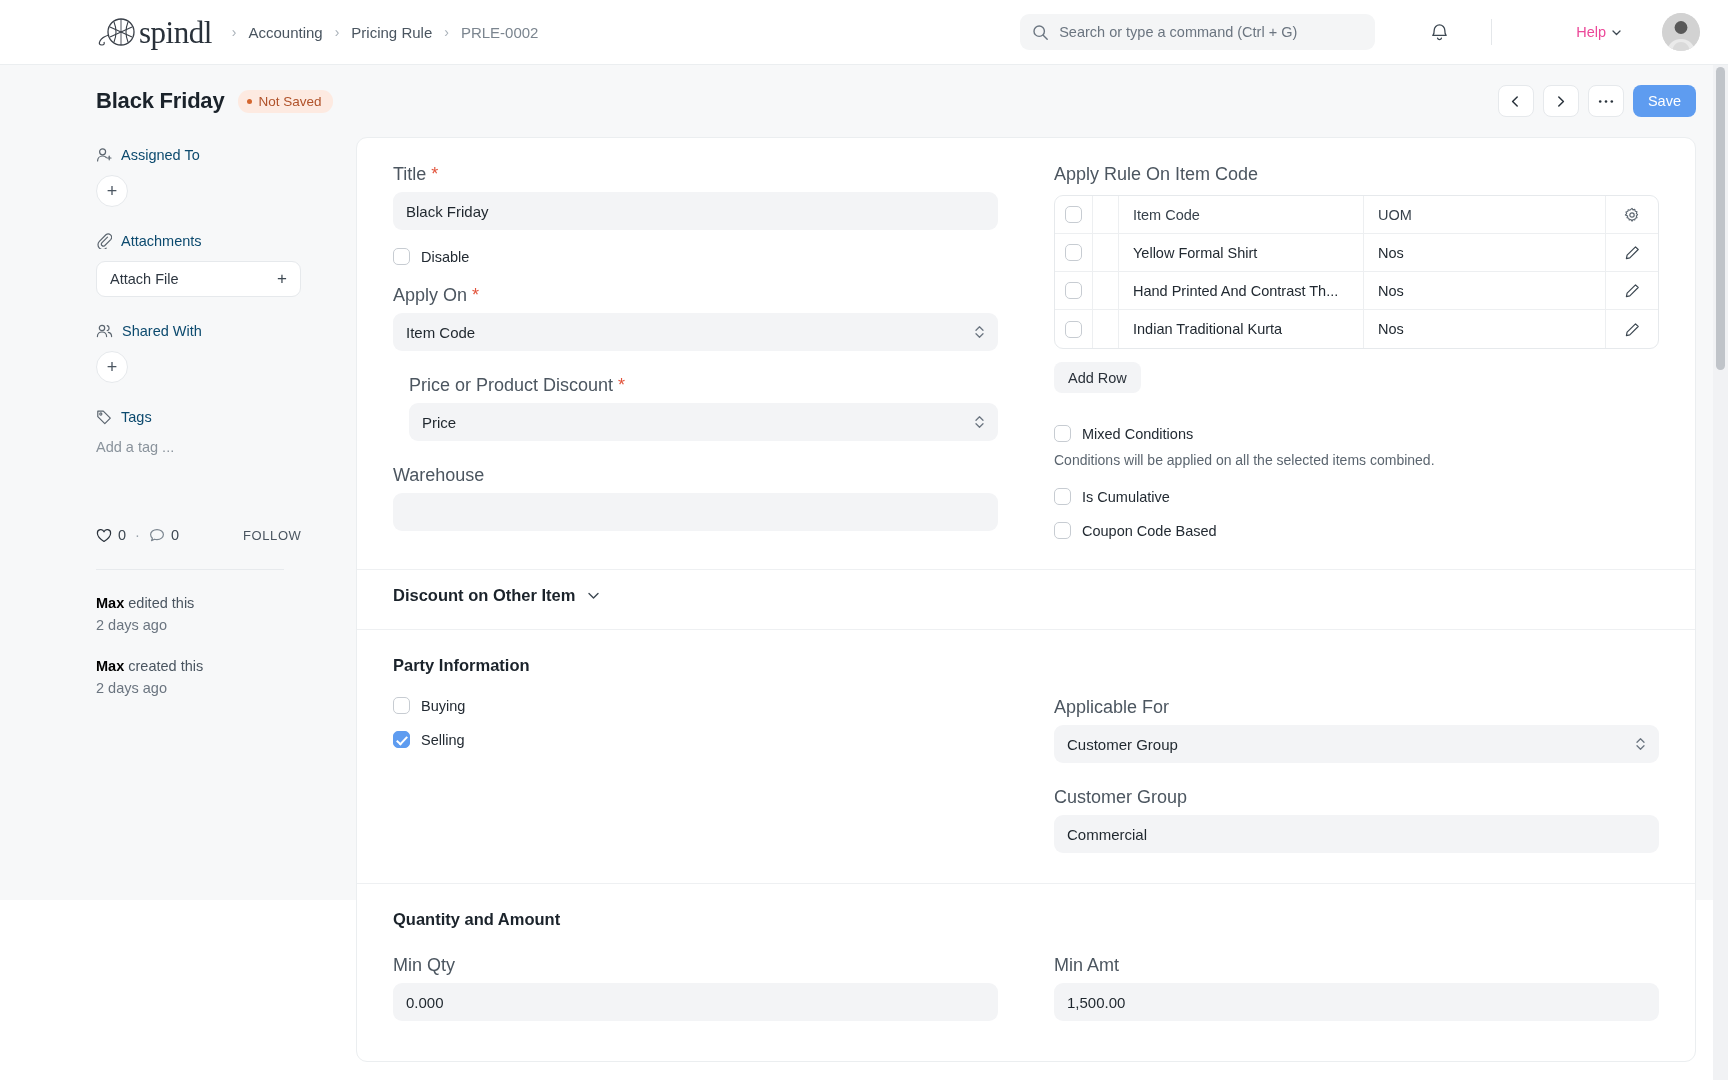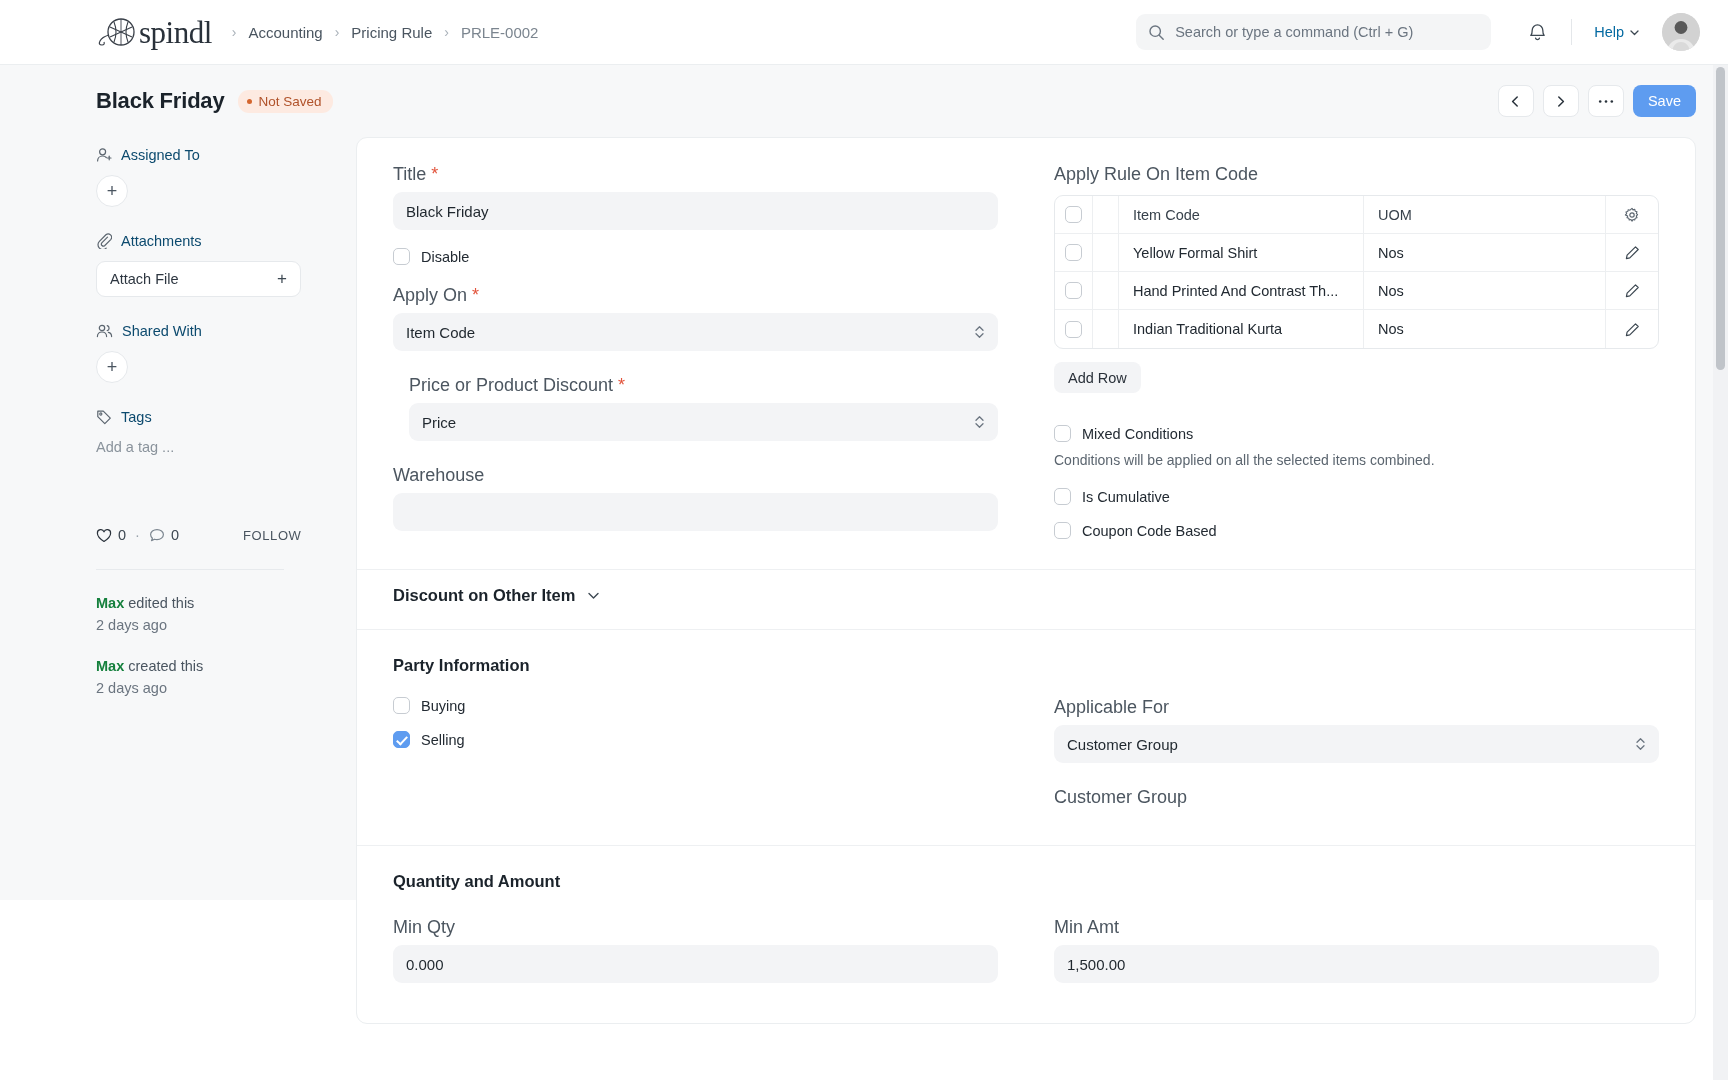--- a/index.html
+++ b/index.html
@@ -26,34 +26,34 @@
     margin-left: 1px;
   }
   .crumbs { display: flex; align-items: center; margin-left: 18px; gap: 2px; }
   .crumb {
     font-size: 15px; color: #4a5560; padding: 3px 8px; border-radius: 6px;
     white-space: nowrap;
   }
   .crumb.last { color: #7b858f; }
   .crumb-sep { color: #a9b1b9; font-size: 14px; padding: 0 2px; }
 
-  .nav-right { margin-left: auto; display: flex; align-items: center; gap: 0; }
+  .nav-right { margin-left: auto; display: flex; align-items: center; gap: 18px; }
   .searchbox {
     width: 355px; height: 36px; background: #f4f5f6; border-radius: 9px;
     display: flex; align-items: center; padding: 0 12px; gap: 10px;
   }
   .searchbox .ph { font-size: 14.5px; color: #6b7580; }
   .bell-btn {
     width: 36px; height: 36px; display: flex; align-items: center; justify-content: center;
     border-radius: 8px; margin-left: 28px;
   }
   .nav-div { width: 1px; height: 26px; background: #e4e7ea; margin: 0 16px; }
   .help {
-    display: flex; align-items: center; gap: 5px; font-size: 14.5px; color: #0369a1;
-    padding: 5px 6px; border-radius: 7px;
+    display: flex; align-items: center; gap: 5px; font-size: 14.5px; color: #ec4899;
+    padding: 5px 6px; border-radius: 7px; margin-left: 44px;
   }
   .avatar {
     width: 38px; height: 38px; border-radius: 50%; margin-left: 16px;
     background: #d6d9dc; overflow: hidden; position: relative;
     filter: grayscale(1);
   }
   .avatar svg { display: block; }
 
   
   .pagehead {
@@ -100,21 +100,21 @@
   }
   .tag-input { font-size: 14.5px; color: #8a939c; padding-top: 2px; }
   .social-row {
     display: flex; align-items: center; gap: 0; margin-top: 72px; font-size: 14.5px; color: #3d4852;
   }
   .social-row .grp { display: flex; align-items: center; gap: 6px; }
   .social-row .sep { margin: 0 9px; color: #9aa3ac; }
   .follow { margin-left: 64px; font-size: 13px; letter-spacing: 0.6px; color: #4a5560; }
   .hr { height: 1px; background: #e7eaed; margin: 26px 0 22px 0; width: 188px; }
   .activity { font-size: 14.5px; color: #4a5560; margin-bottom: 18px; line-height: 1.55; }
-  .activity b { color: #15803d; }
+  .activity b { color: #000000; }
   .activity .when { color: #6b7580; }
 
   
   .card {
     flex: 1; background: #ffffff; border: 1px solid #ebeef0; border-radius: 11px;
     margin-left: 24px; margin-top: 0; overflow: hidden;
   }
   .section { padding: 26px 36px 30px 36px; }
   .section + .section { border-top: 1px solid #eef0f2; }
   .cols { display: flex; gap: 0; }
@@ -549,20 +549,21 @@
                 <span class="updown">
                   <svg width="11" height="16" viewBox="0 0 11 16">
                     <path d="M2 6.3L5.5 2.8 9 6.3" fill="none" stroke="#6b7580" stroke-width="1.3" stroke-linecap="round" stroke-linejoin="round"></path>
                     <path d="M2 9.7l3.5 3.5L9 9.7" fill="none" stroke="#6b7580" stroke-width="1.3" stroke-linecap="round" stroke-linejoin="round"></path>
                   </svg>
                 </span>
               </div>
             </div>
             <div class="field" style="margin-bottom:0;">
               <label class="flabel">Customer Group</label>
+              <div class="input">Commercial</div>
             </div>
           </div>
         </div>
       </div>
 
       <div class="section" style="padding-top:26px;padding-bottom:40px;">
         <div class="sect-title plain" style="margin-bottom:26px;">Quantity and Amount</div>
         <div class="cols">
           <div class="col">
             <div class="field" style="margin-bottom:0;">

